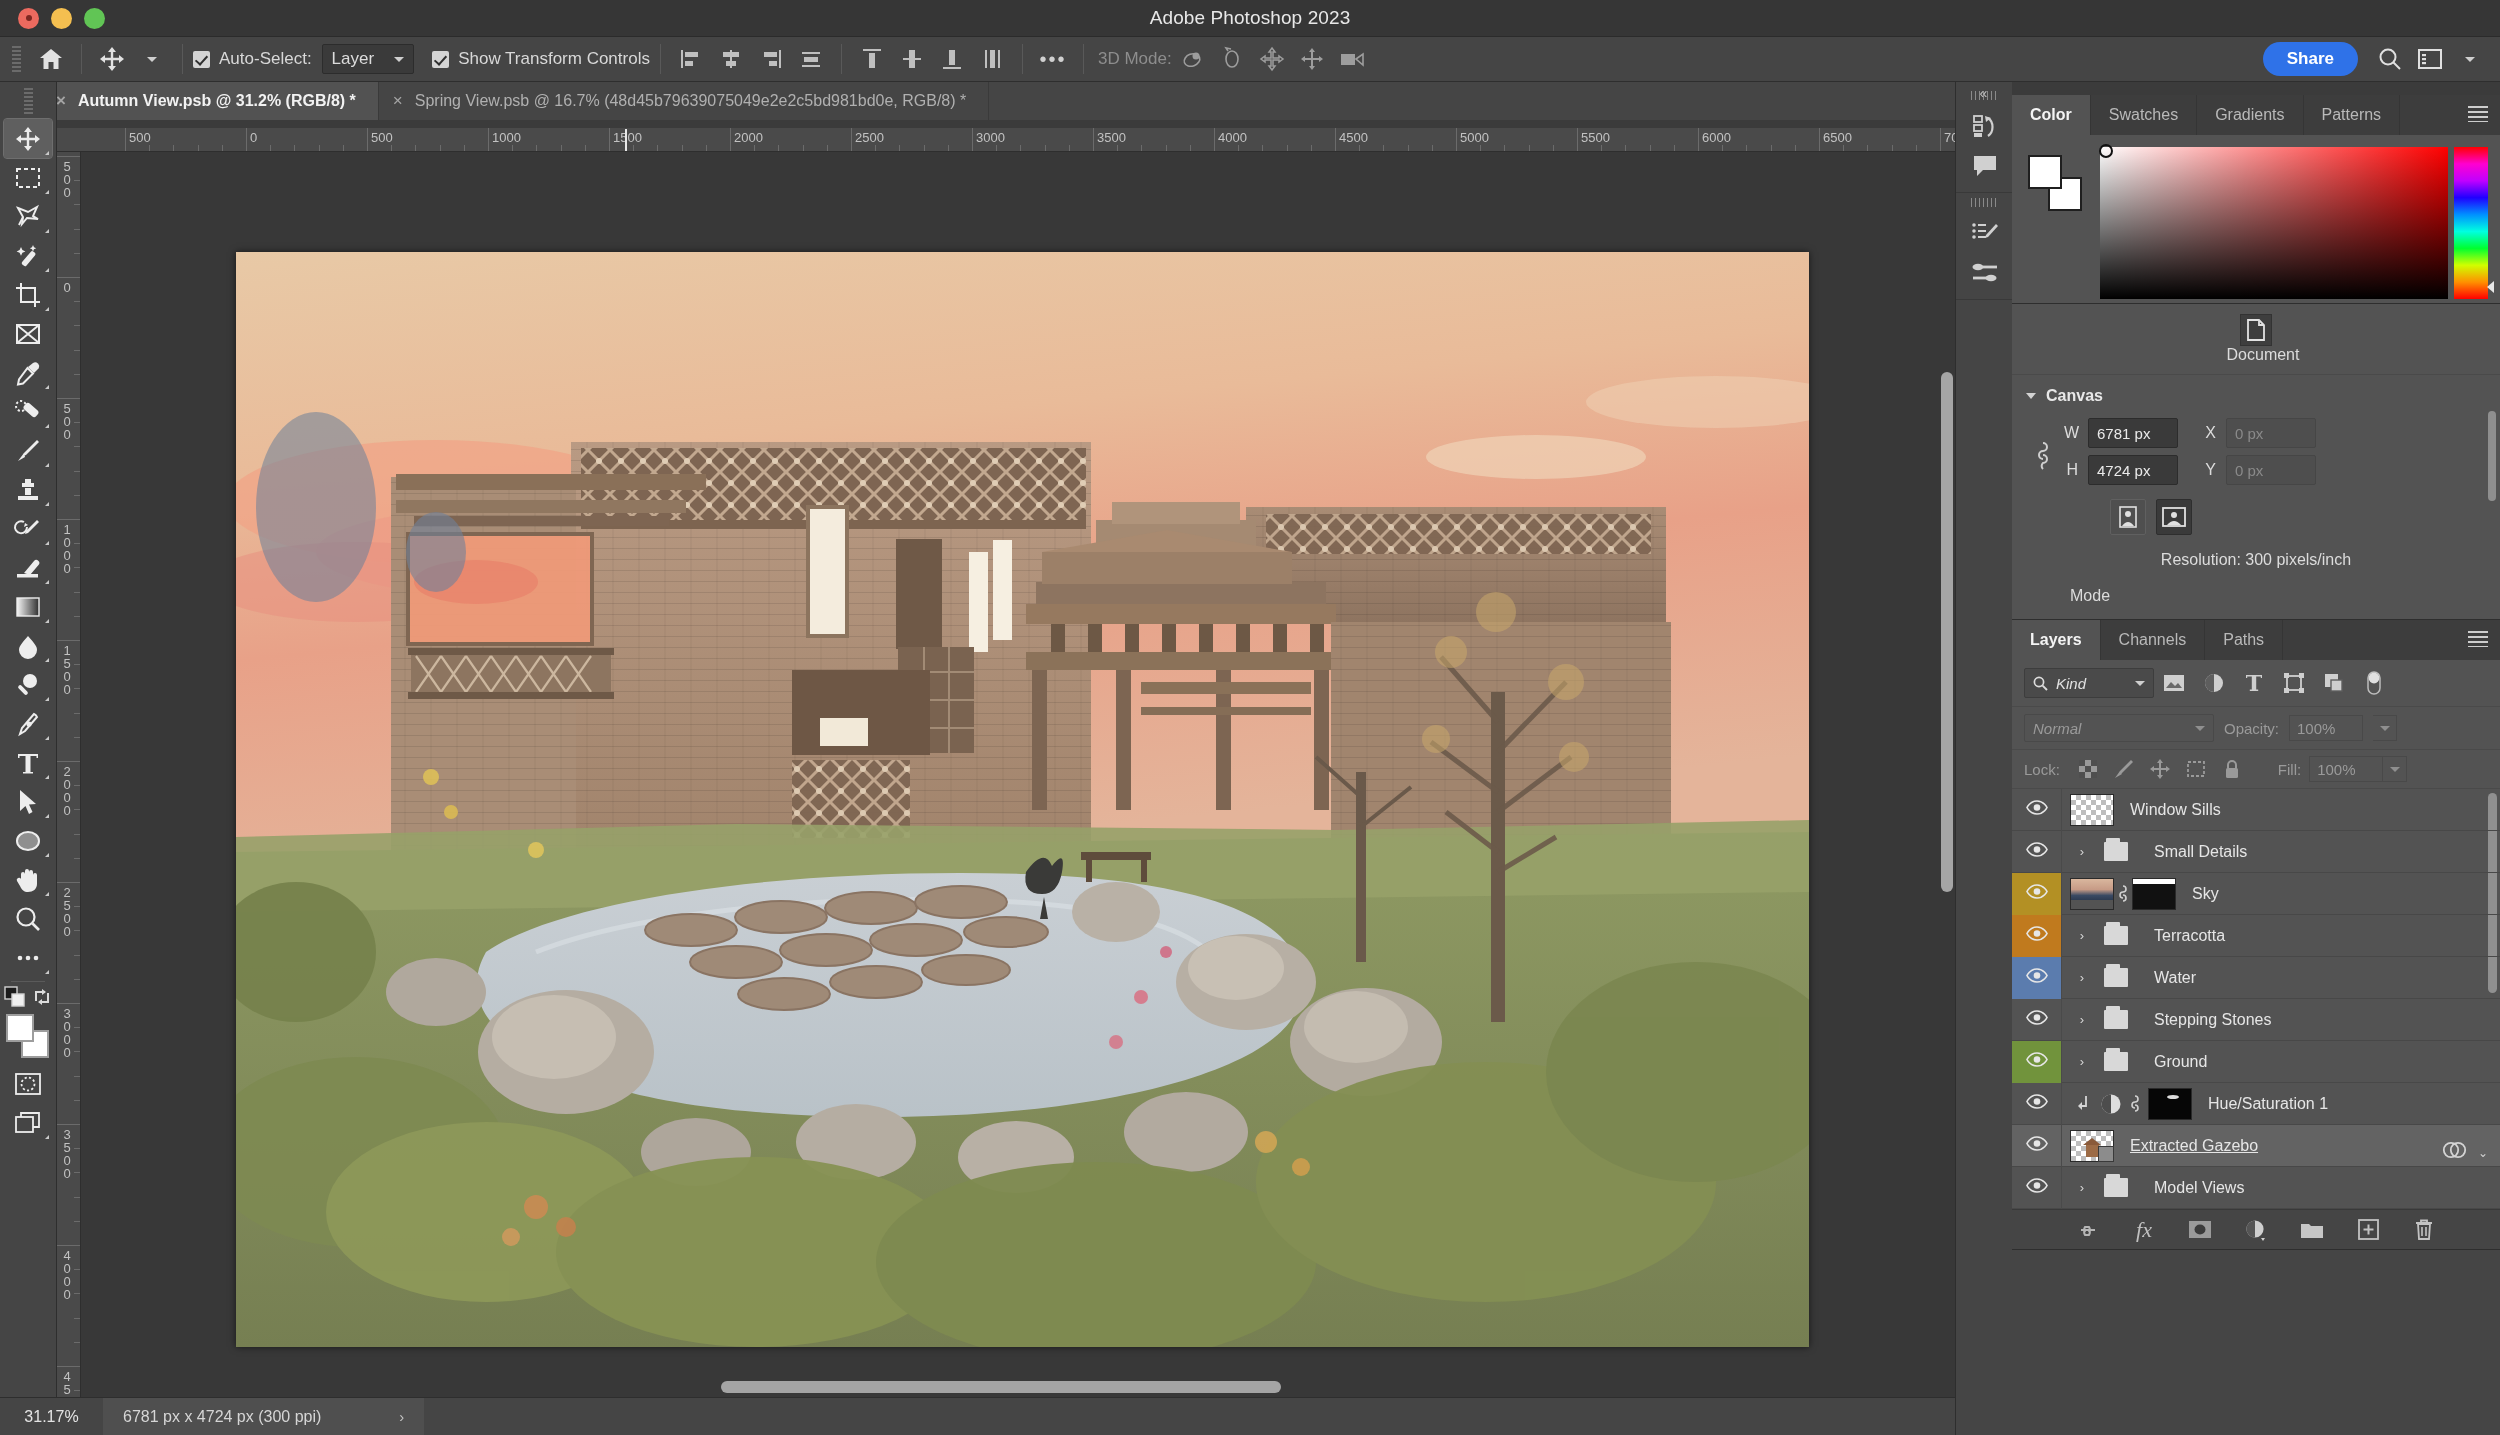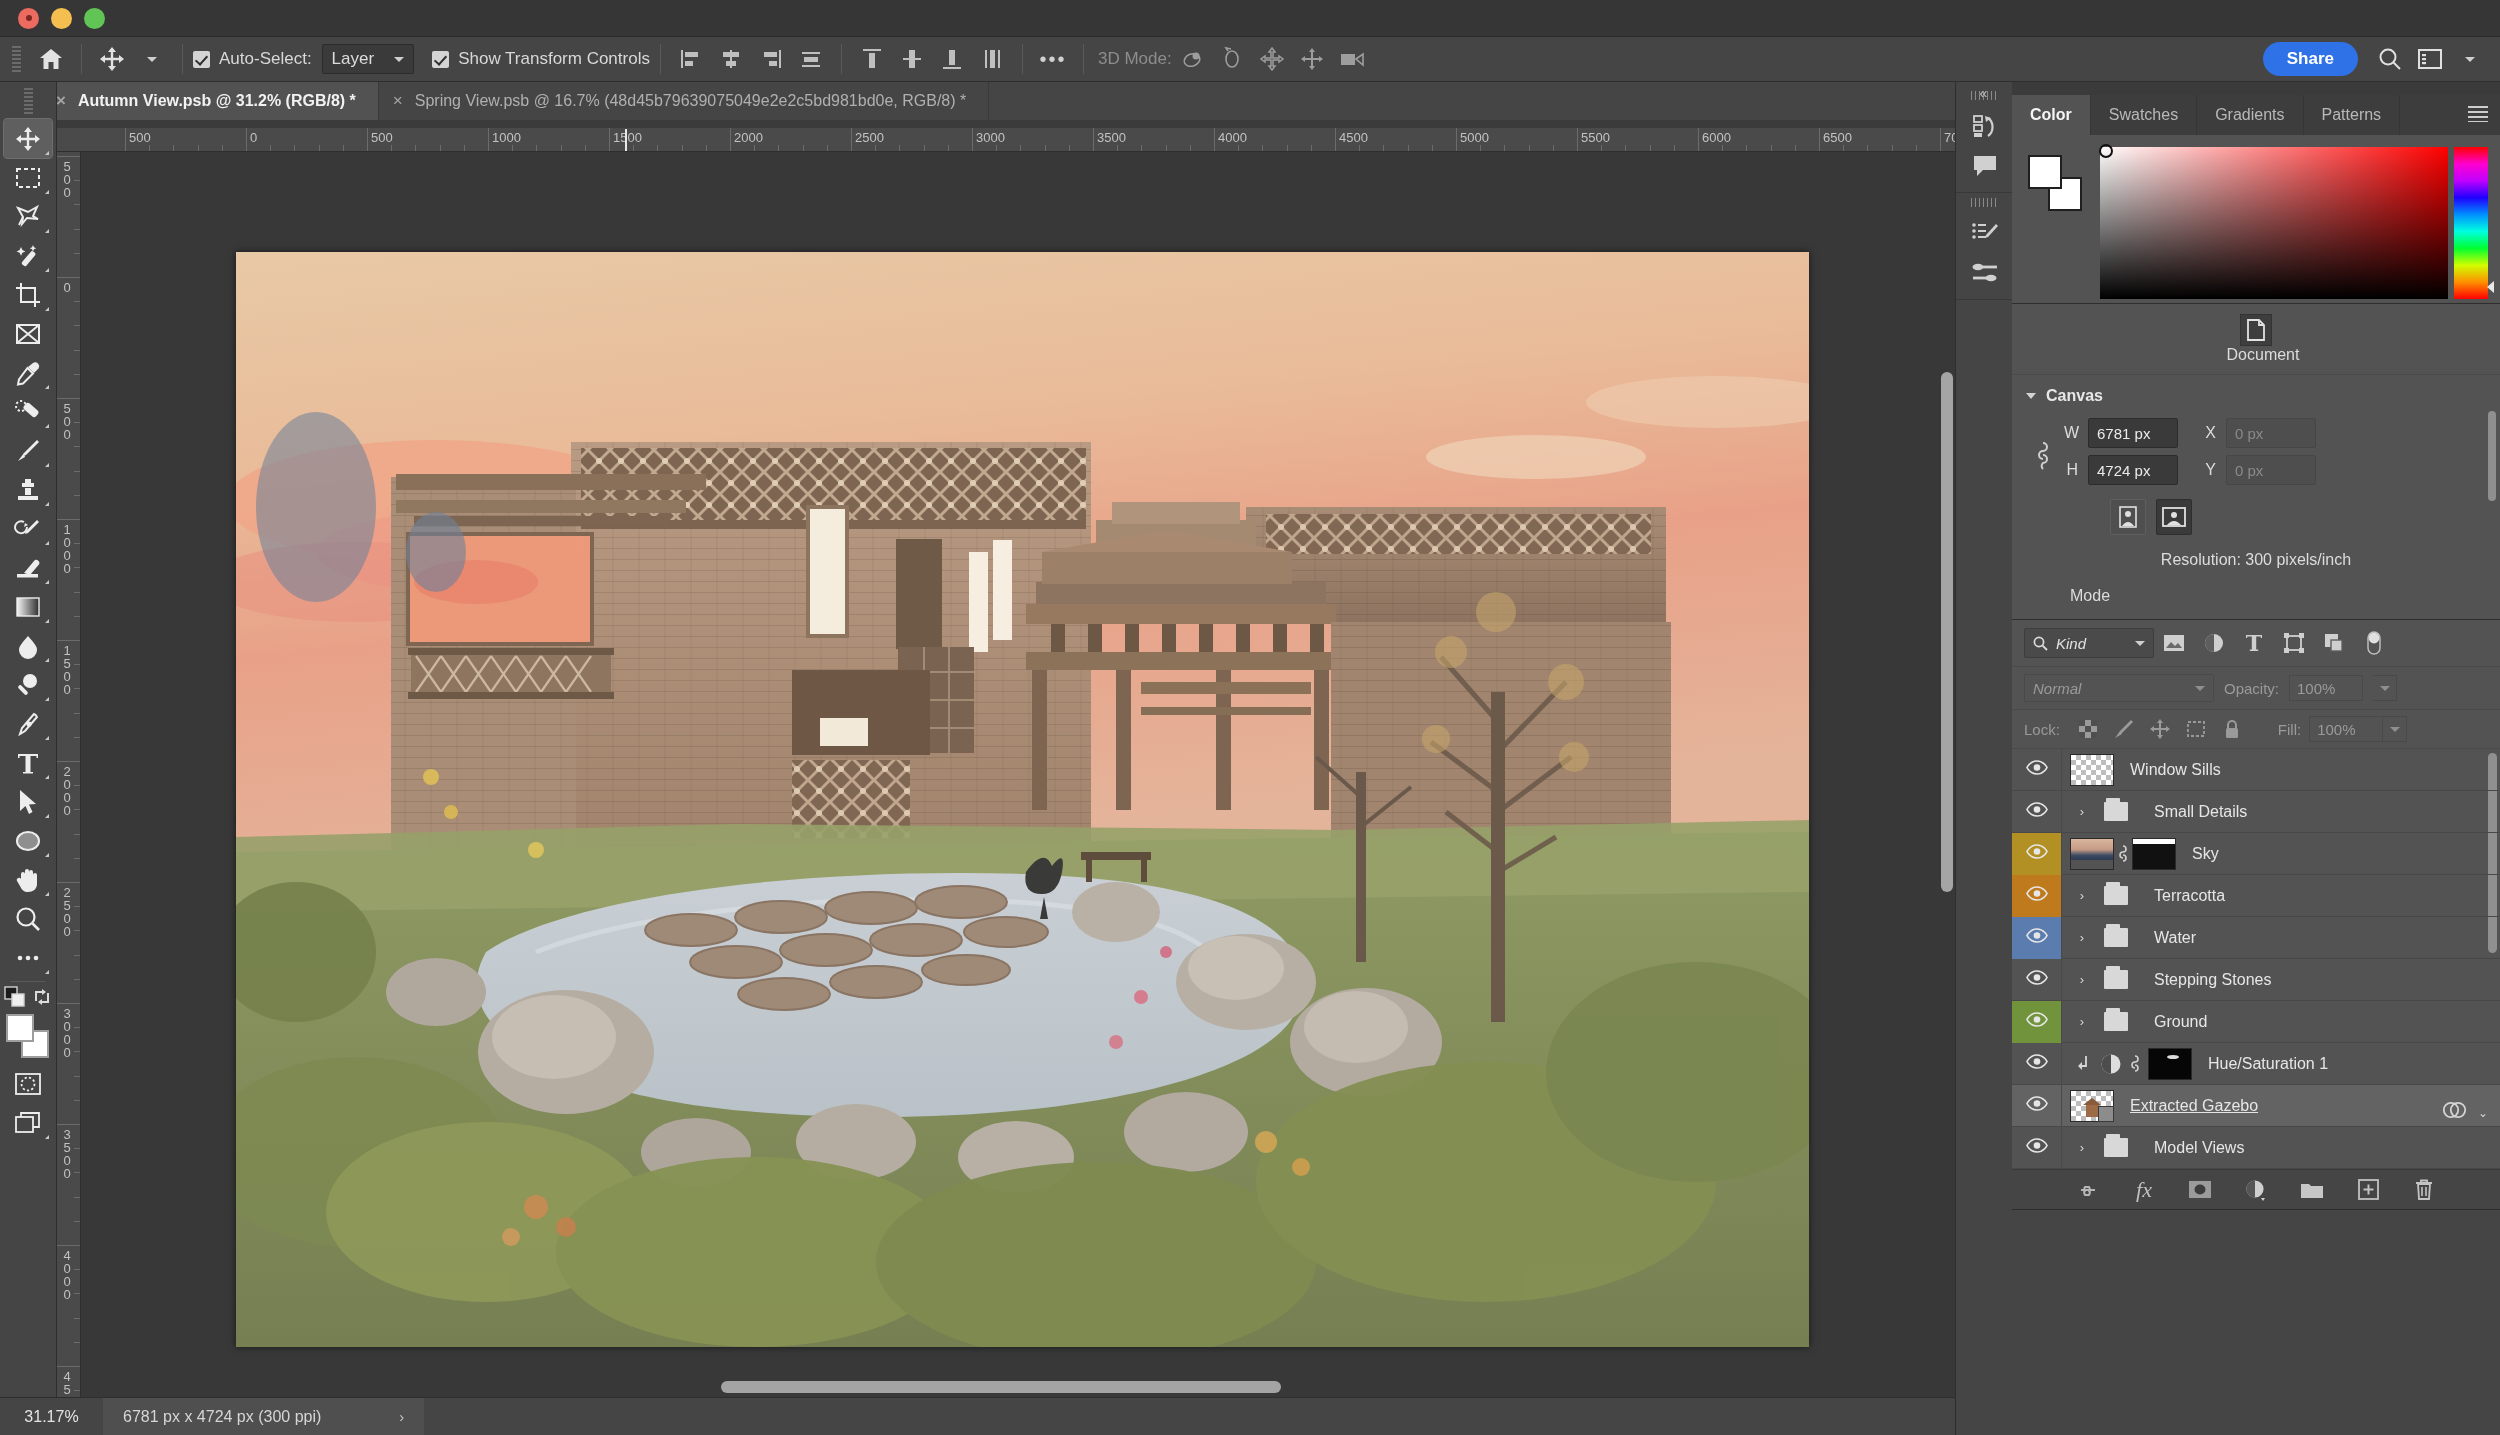--- a/index.html
+++ b/index.html
@@ -197,20 +197,21 @@
 <body>
 
 <div class="app">
 
   <div class="titlebar">
     <div class="traffic">
       <div class="tl red"></div>
       <div class="tl yellow"></div>
       <div class="tl green"></div>
     </div>
+    <div class="apptitle">Adobe Photoshop 2023</div>
   </div>
 
   <div class="optionsbar">
     <div class="grip"></div>
     <div class="ob-icon">
       <svg width="24" height="22" viewBox="0 0 24 22">
           <path d="M12 1 L23 10 L19.5 10 L19.5 21 L14.5 21 L14.5 14 L9.5 14 L9.5 21 L4.5 21 L4.5 10 L1 10 Z" fill="#e2e2e2"></path>
         </svg>
     </div>
     <div class="ob-sep"></div>
@@ -1059,20 +1060,26 @@
                 </svg>
             </div>
           </div>
           <div class="pres">Resolution: 300 pixels/inch</div>
           <div class="pmode">Mode</div>
         </div>
       </div>
     </div>
 
     <div class="panel">
+      <div class="ptabs">
+        <div class="ptab active">Layers</div>
+        <div class="ptab">Channels</div>
+        <div class="ptab">Paths</div>
+        <div class="pmenu"></div>
+      </div>
       <div class="pbody">
 
         <div class="filterrow">
           <div class="kindsel">
             <svg width="15" height="15" viewBox="0 0 15 15">
                 <circle cx="6" cy="6" r="4.6" fill="none" stroke="#dcdcdc" stroke-width="1.7"></circle>
                 <line x1="9.6" y1="9.6" x2="14" y2="14" stroke="#dcdcdc" stroke-width="1.9"></line>
               </svg>
             <span>Kind</span>
             <span class="caretd" style="margin-left:auto"></span>

